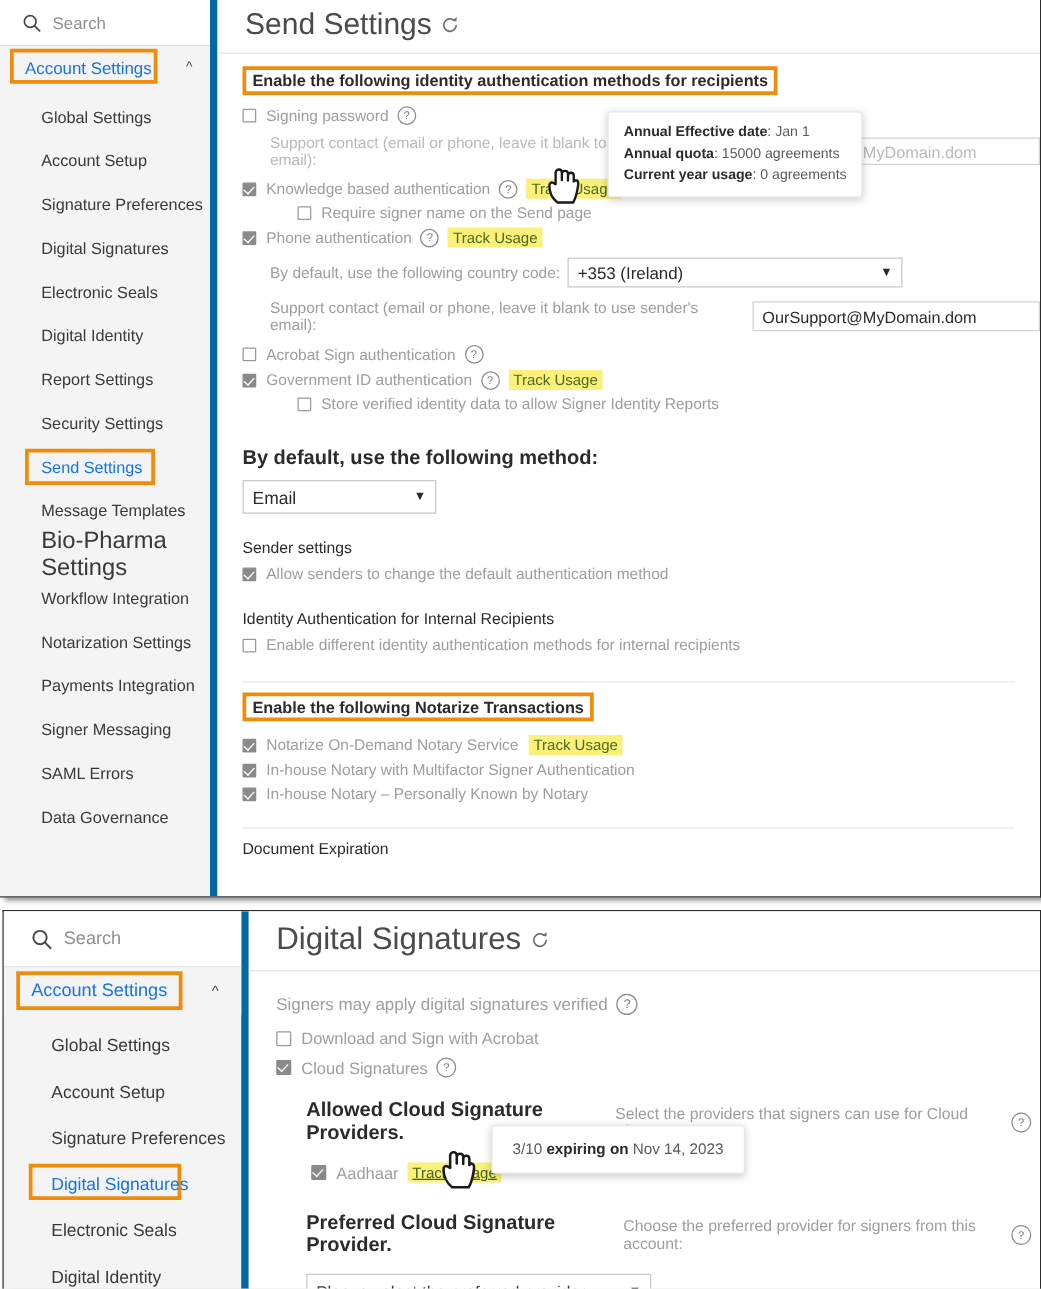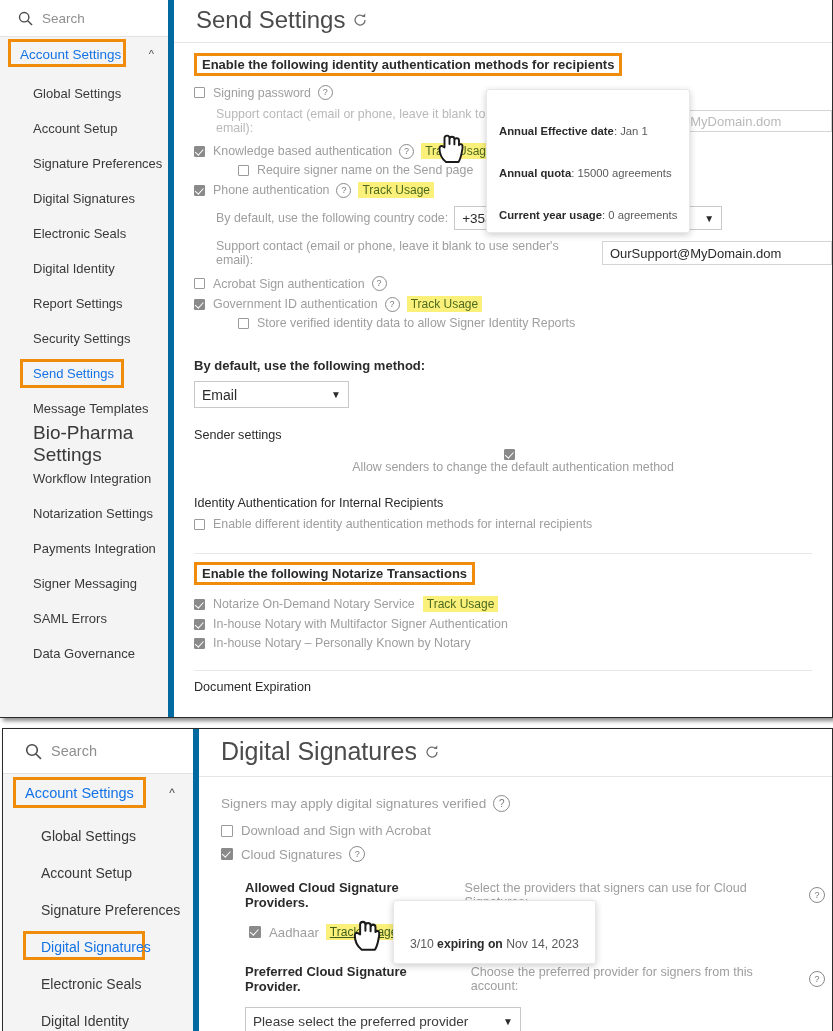--- a/index.html
+++ b/index.html
@@ -114,28 +114,28 @@
     display:flex;align-items:center;padding:0 7px;font-size:13px;color:#2b2b2b;
     box-sizing:border-box;
   }
   .select{
     border:1px solid #c9c9c9;background:#fff;height:24px;
     display:flex;align-items:center;justify-content:space-between;
     padding:0 7px;font-size:13.5px;color:#2b2b2b;box-sizing:border-box;
   }
   .select .cv{font-size:10px;color:#2b2b2b;}
 
-  .bold-dark{color:#2b2b2b;font-weight:700;font-size:13px;}
+  .bold-dark{color:#2b2b2b;font-weight:700;font-size:16px;}
   .plain-dark{color:#2b2b2b;font-size:12.6px;text-align:right;}
 
   .tooltip{
     position:absolute;background:#fff;border:1px solid #e8e8e8;border-radius:3px;
     box-shadow:0 2px 7px rgba(0,0,0,.20);padding:8px 12px;z-index:40;
   }
-  .tt-line{font-size:11.3px;color:#5a5a5a;line-height:1.52;white-space:nowrap;margin-top:25px;}
+  .tt-line{font-size:11.3px;color:#5a5a5a;line-height:1.52;white-space:nowrap;}
   .tt-line b{color:#2b2b2b;font-weight:700;}
 
   .cursor{position:absolute;z-index:60;width:30px;height:34px;pointer-events:none;}
 
   .hr{height:1px;background:#e8e8e8;margin:10px 20px 0 20px;}
 </style>
 </head>
 <body>
 
 <div class="panel" id="panel-top">
@@ -300,21 +300,21 @@
       <div class="select" style="width:155px;margin-top:6px;height:27px;font-size:14px;">
         <span>Email</span>
         <span class="cv">▼</span>
       </div>
 
       <div style="height:18px;"></div>
 
       <div class="row">
         <span class="plain-dark">Sender settings</span>
       </div>
-      <div class="row" style="padding-top:5px;flex-direction:column;">
+      <div class="row" style="padding-top:5px;">
         <span class="cb on"></span>
         <span class="greyed">Allow senders to change the default authentication method</span>
       </div>
 
       <div style="height:18px;"></div>
 
       <div class="row">
         <span class="plain-dark">Identity Authentication for Internal Recipients</span>
       </div>
       <div class="row" style="padding-top:5px;">

